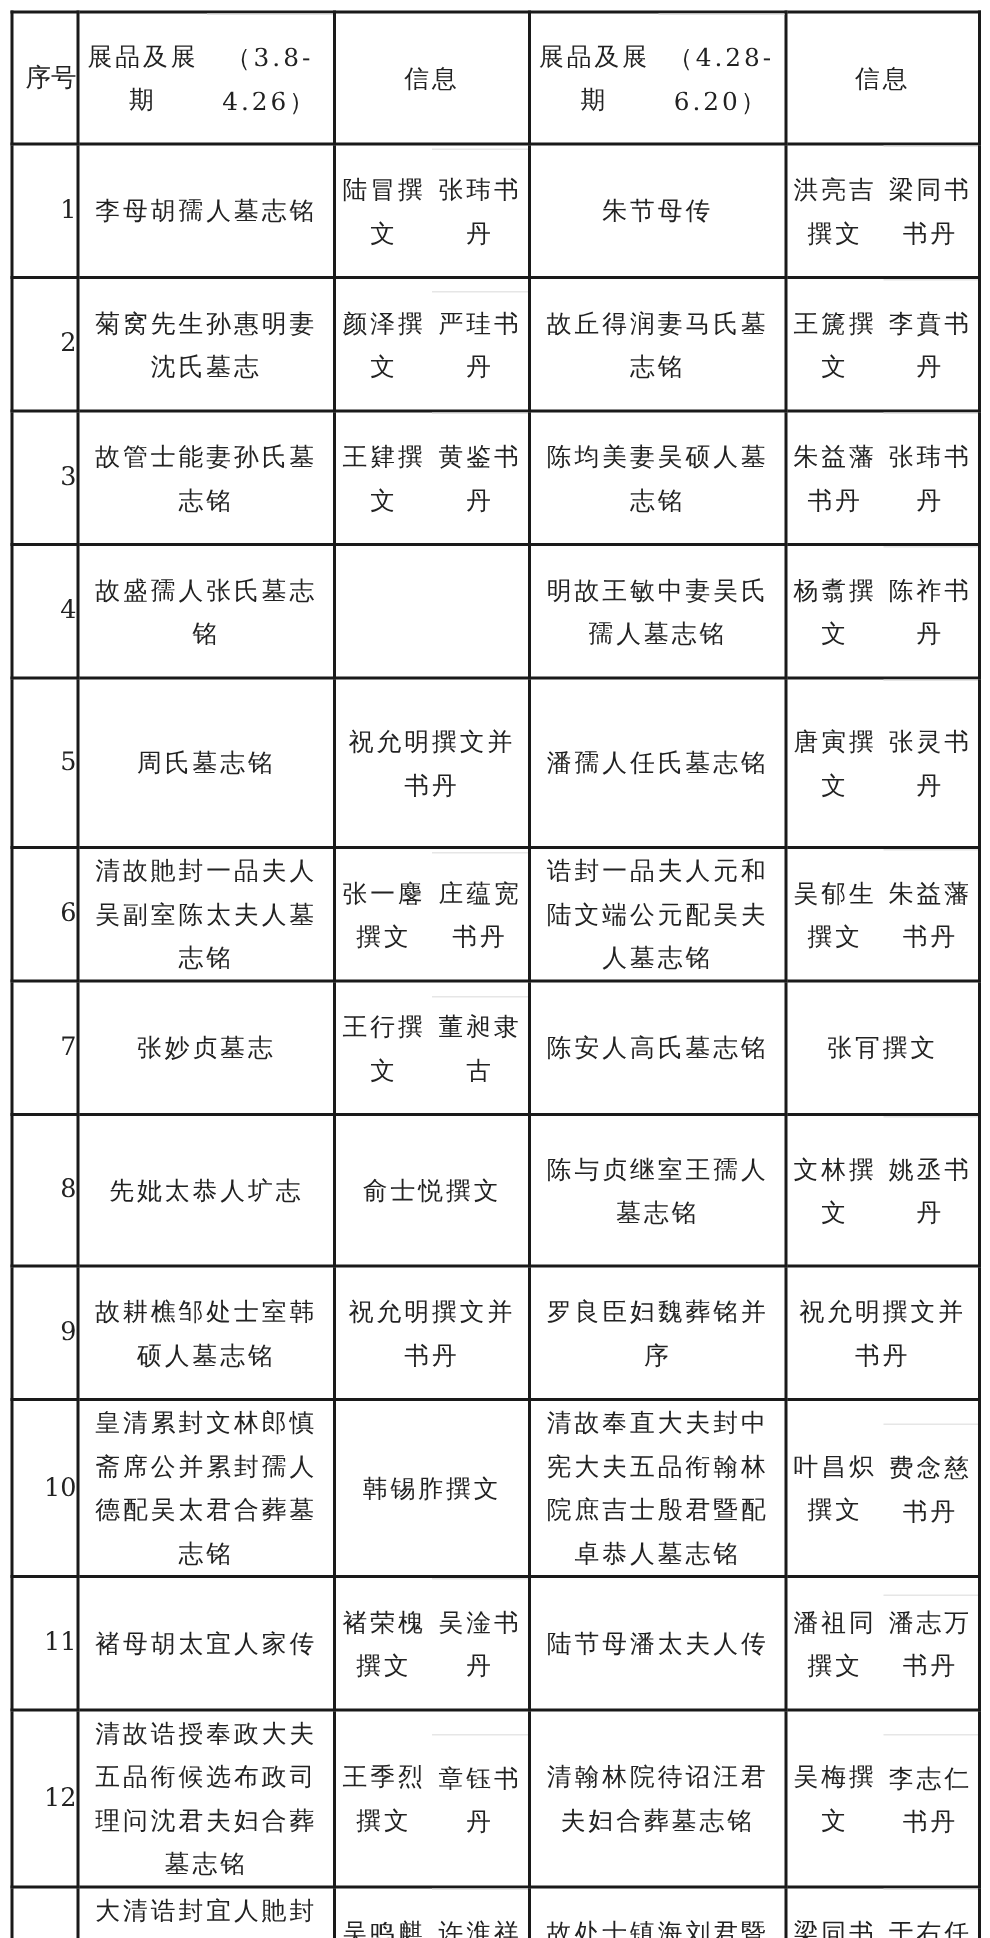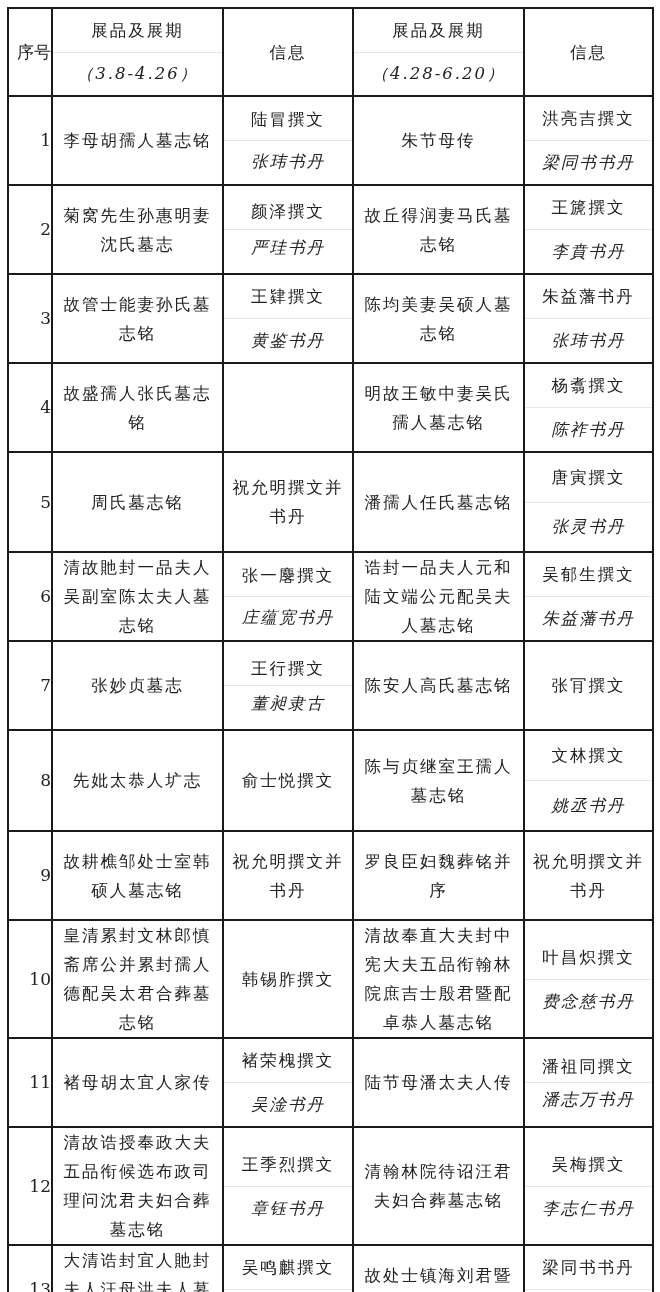--- a/index.html
+++ b/index.html
@@ -5,23 +5,23 @@
     html, body { margin: 0; padding: 0; background: #ffffff; }
     body { width: 660px; height: 1292px; position: relative; overflow: hidden;
            font-family: "DejaVu Serif", "Liberation Serif", serif; color: #222; }
     .tbl { position: absolute; left: 7px; top: 7px; width: 645px;
            border-collapse: collapse; table-layout: fixed; }
     .tbl td { border: 2px solid #1a1a1a; padding: 0; text-align: center;
               vertical-align: middle; font-size: 16.5px; line-height: 29px;
               letter-spacing: 2px; }
     .tbl td.idx { font-size: 17px; letter-spacing: 0; text-align: right; }
     .tbl td.title { padding: 0 4px; }
-    .sub { display: flex; flex-direction: column; height: 100%; }
+    .sub { display: flex; height: 100%; }
     .sub > div { flex: 1; display: flex; align-items: center; justify-content: center; }
-    .sub > div + div { border-top: 1px solid #e6e6e6; font-style: italic; }
+    .sub > div + div { border-top: 1px solid #e6e6e6; }
     .hdr .sub > div + div { border-top: 1px solid #e6e6e6; }
     .row td { height: 87px; }
     .hdr td { height: 86px; }
   </style>
 </head>
 <body>
 
 <table class="tbl">
   <colgroup>
     <col style="width:44px">
@@ -110,21 +110,21 @@
             <div>陈祚书丹</div>
           </div>
         </td>
       </tr>
       <tr class="row">
         <td class="idx" style="height:87px">5</td>
         <td class="title">周氏墓志铭</td>
         <td class="title">祝允明撰文并书丹</td>
         <td class="title">潘孺人任氏墓志铭</td>
         <td>
-          <div class="sub" style="height:98px">
+          <div class="sub" style="height:111px">
             <div>唐寅撰文</div>
             <div>张灵书丹</div>
           </div>
         </td>
       </tr>
       <tr class="row">
         <td class="idx" style="height:87px">6</td>
         <td class="title">清故貤封一品夫人吴副室陈太夫人墓志铭</td>
         <td>
           <div class="sub" style="height:84px">

